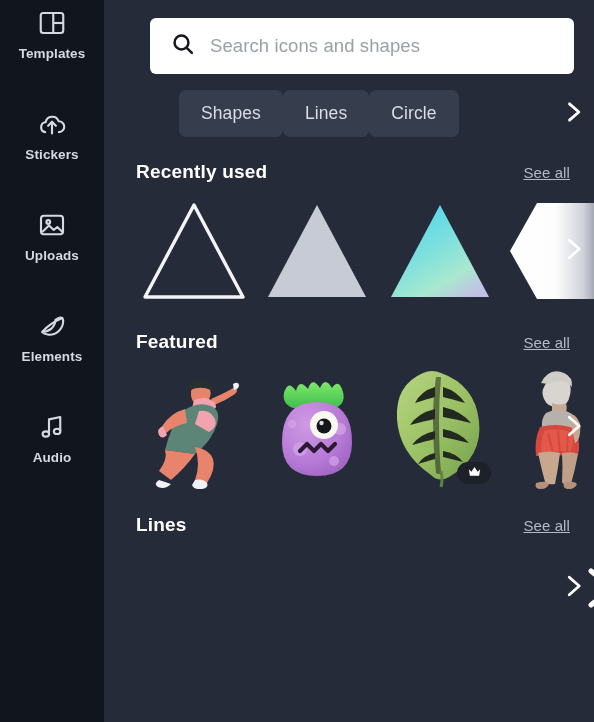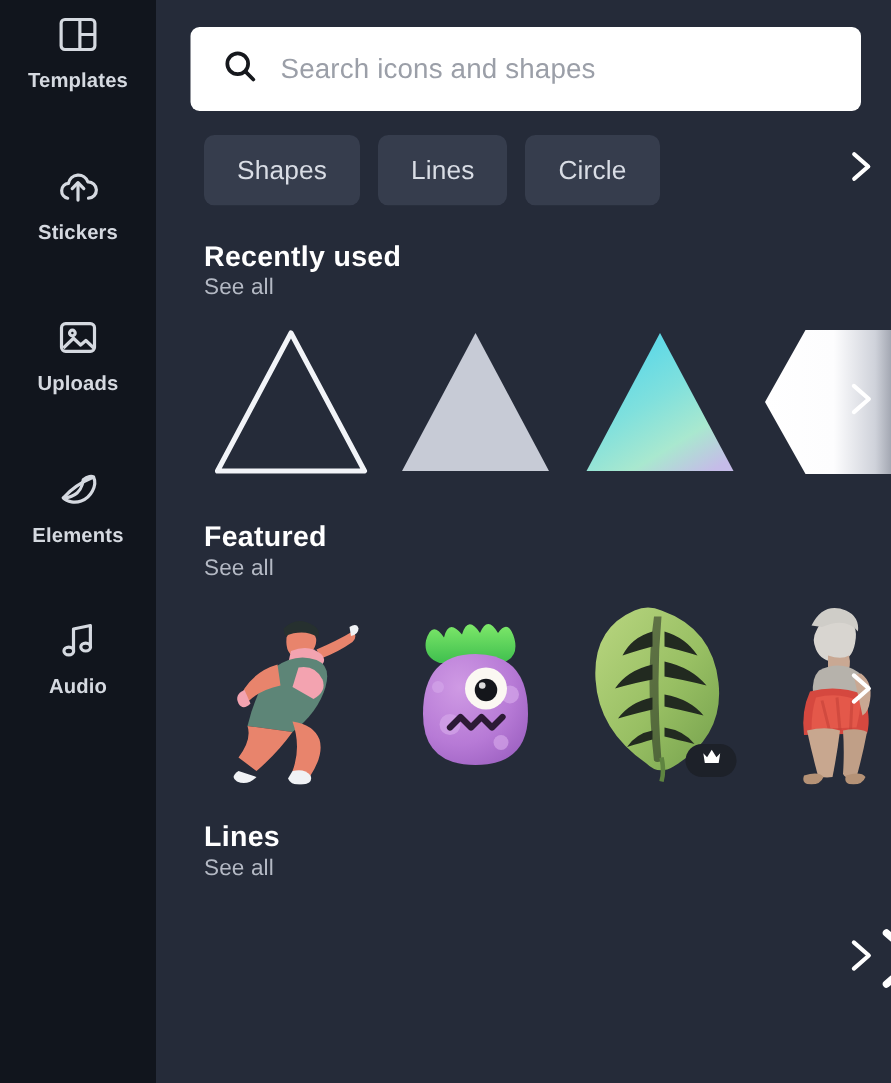--- a/index.html
+++ b/index.html
@@ -46,67 +46,67 @@
 
   
   #panel {
     position:relative;
     flex:1 1 auto; height:722px;
     background:#252b39;
     overflow:hidden;
   }
 
   
-  #search-row { padding:18px 20px 0 23px; }
+  #search-row { padding:18px 20px 0 46px; }
   .search-box {
     display:flex; align-items:center; gap:14px;
     height:56px; background:#ffffff;
     border-radius:6px; padding:0 20px;
     cursor:text;
   }
   .search-text {
     font-size:18.5px; color:#9b9fa8; letter-spacing:.1px;
     white-space:nowrap;
   }
 
   
   #chips-row {
     position:relative;
     margin-top:16px;
     padding-left:32px;
-    display:flex; gap:12px;
+    display:flex; 
     height:47px;
     overflow:hidden;
+    margin-left:43px;
   }
   .chip {
     flex:0 0 auto;
     display:flex; align-items:center; justify-content:center;
     height:47px; padding:0 22px;
     background:#363d4d; border-radius:7px;
     font-size:17.5px; color:#d9dde5; letter-spacing:.1px;
     white-space:nowrap; cursor:pointer;
   }
   #chips-next {
     position:absolute; right:6px; top:0;
     height:47px; width:30px;
     display:flex; align-items:center; justify-content:center;
     cursor:pointer; z-index:4;
   }
 
   
   .section-head {
     display:flex; align-items:baseline; justify-content:space-between;
     padding:0 24px 0 32px;
-    flex-direction:column;
   }
   .section-title {
     font-size:19px; font-weight:700; color:#ffffff; letter-spacing:.2px;
   }
   .section-seeall {
-    font-size:15px; color:#b4b9c4; cursor:pointer; letter-spacing:.1px;
+    font-size:15px; color:#b4b9c4; cursor:pointer; letter-spacing:.1px;text-decoration:underline;
   }
 
   
   .strip {
     position:relative;
     margin-top:12px;
     padding-left:32px;
     display:flex; gap:8px;
     overflow:hidden;
   }

